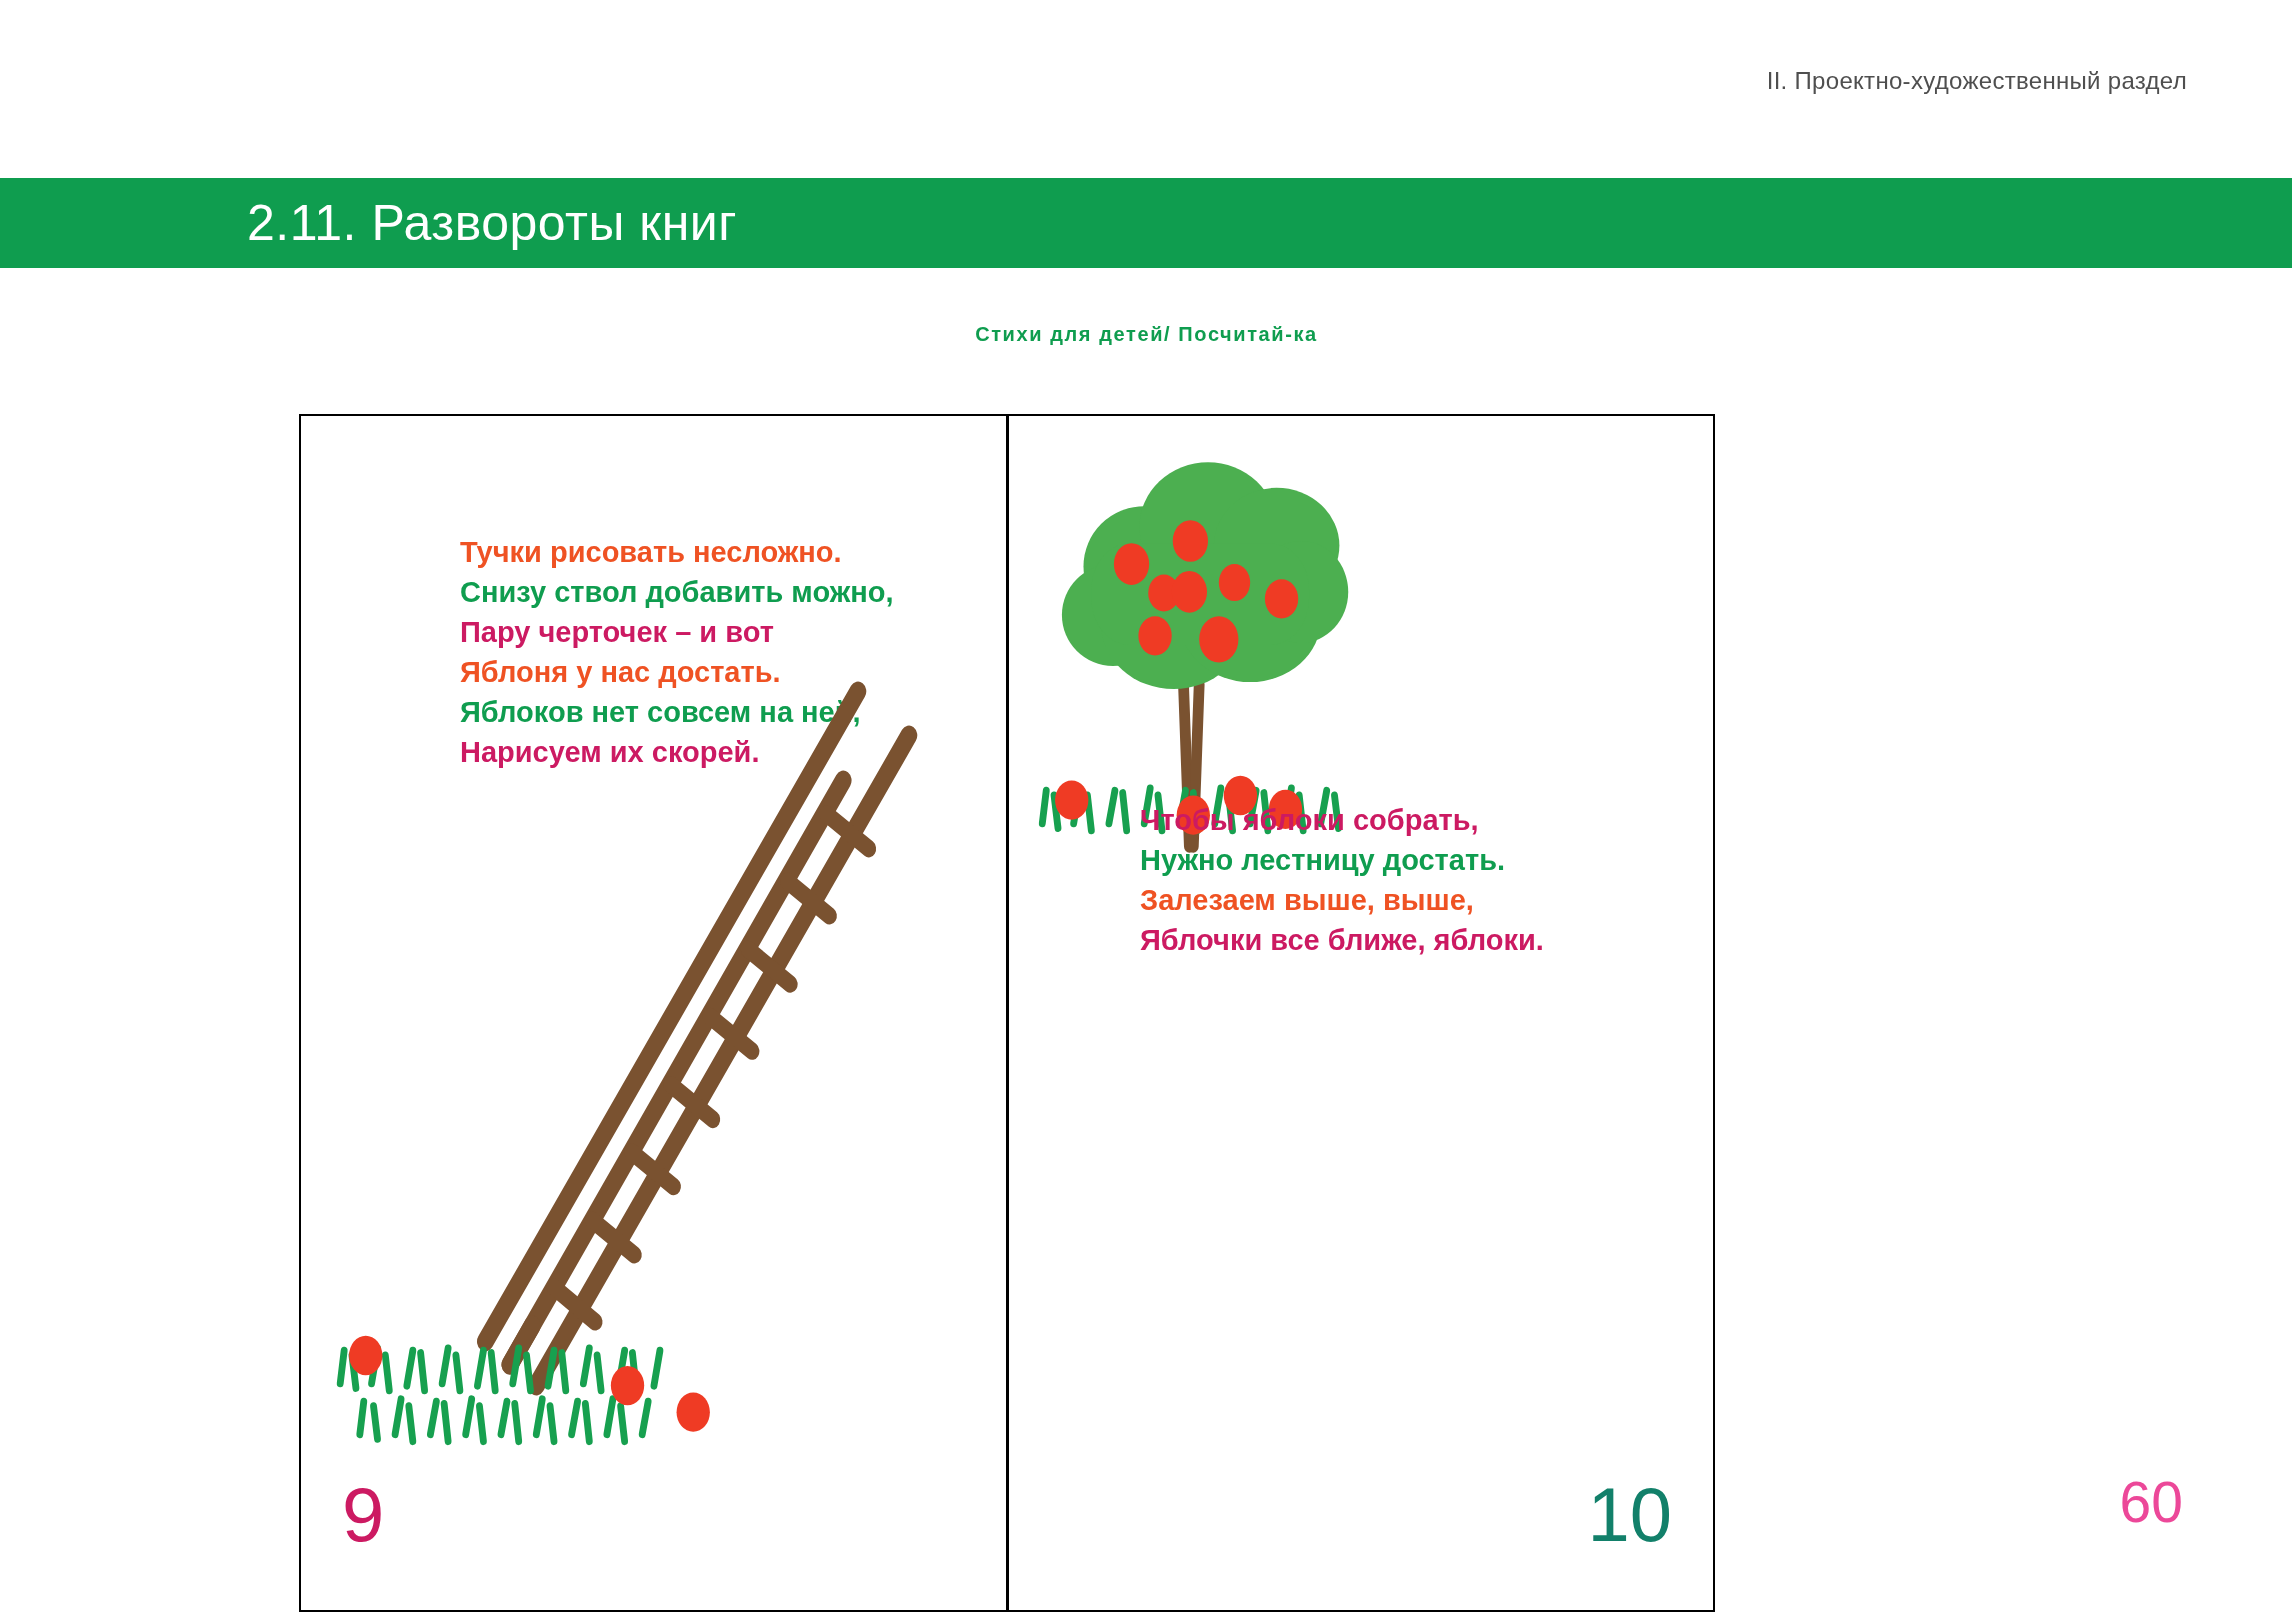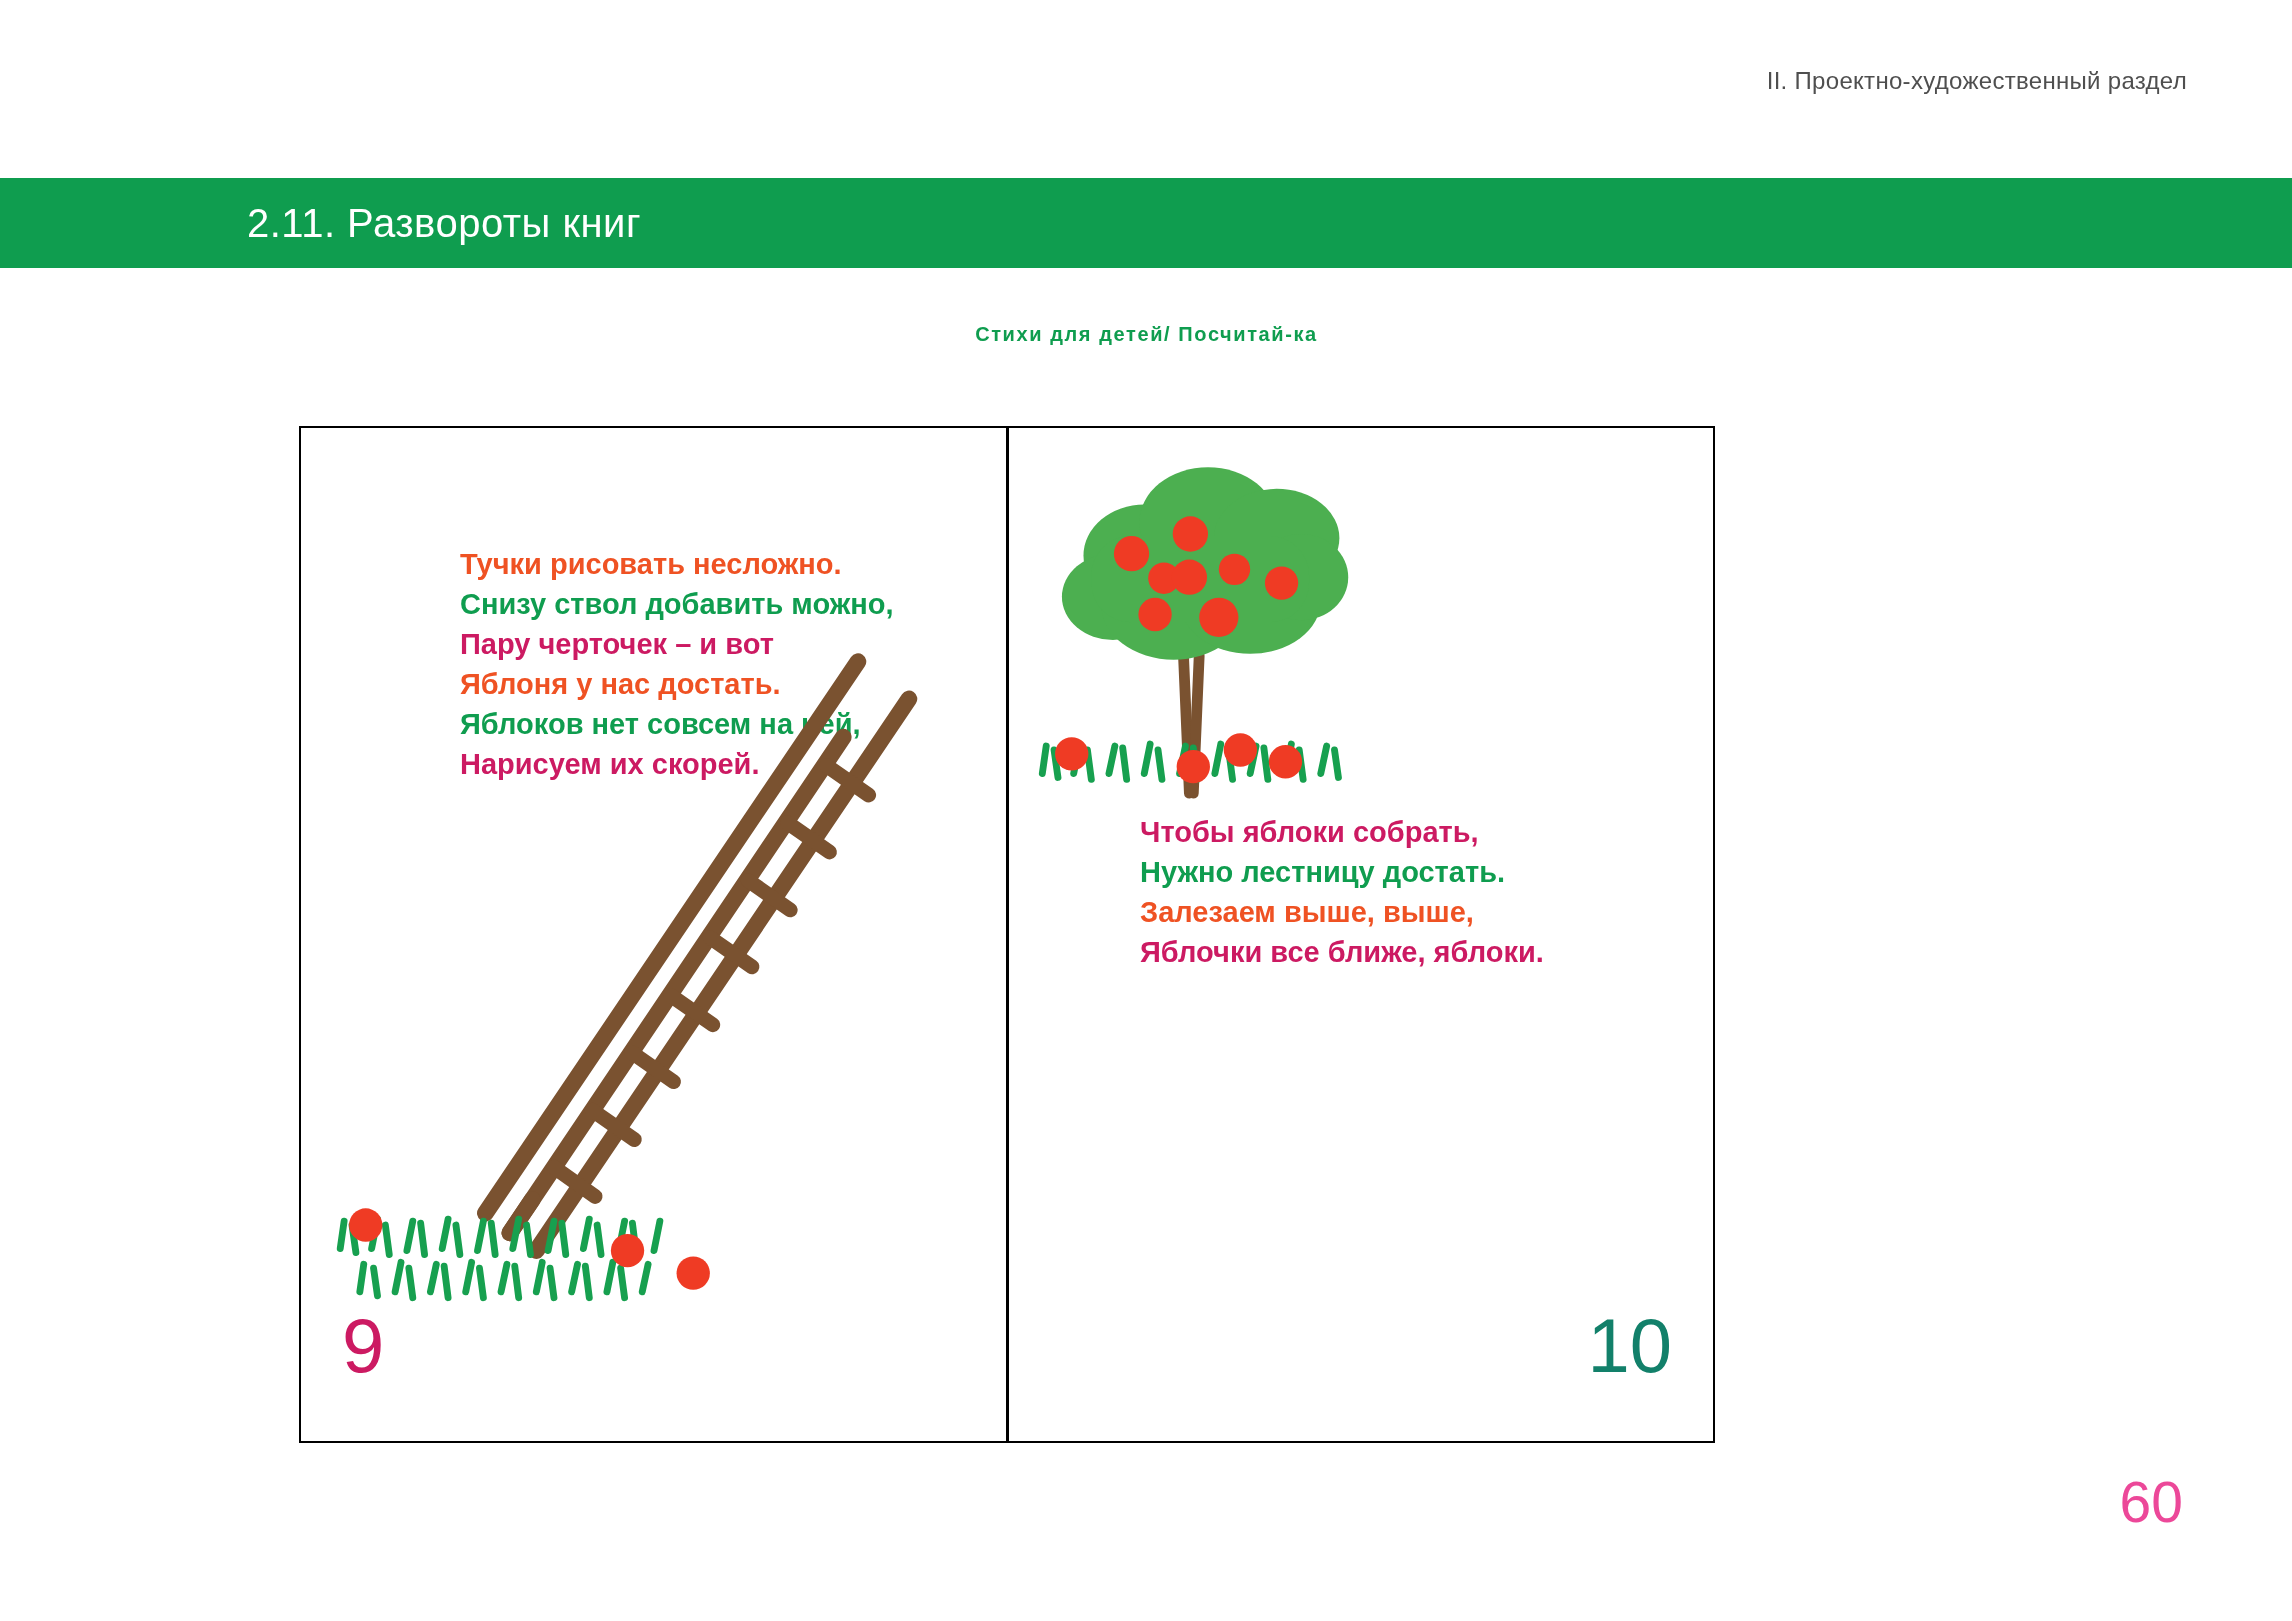--- a/index.html
+++ b/index.html
@@ -35,21 +35,21 @@
     height: 90px;
     background: #16a34a;
     background: #0f9d4f;
   }
   .title-band .band-title {
     position: absolute;
     left: 247px;
     top: 50%;
     transform: translateY(-50%);
     color: #ffffff;
-    font-size: 40px;
+    font-size: 50px;
     letter-spacing: 0.5px;
     white-space: nowrap;
   }
 
   
   .caption {
     position: absolute;
     top: 323px;
     left: 0;
     width: 2293px;
@@ -57,23 +57,23 @@
     font-size: 20px;
     font-weight: bold;
     color: #0f9d4f;
     letter-spacing: 1.6px;
   }
 
   
   .spread {
     position: absolute;
     left: 299px;
-    top: 426px;
+    top: 414px;
     width: 1416px;
-    height: 1017px;
+    height: 1198px;
     border: 2.9px solid #000000;
     box-sizing: border-box;
     background: #ffffff;
   }
   .spread .gutter {
     position: absolute;
     left: 50.0%;
     top: 0;
     width: 2.9px;
     height: 100%;

